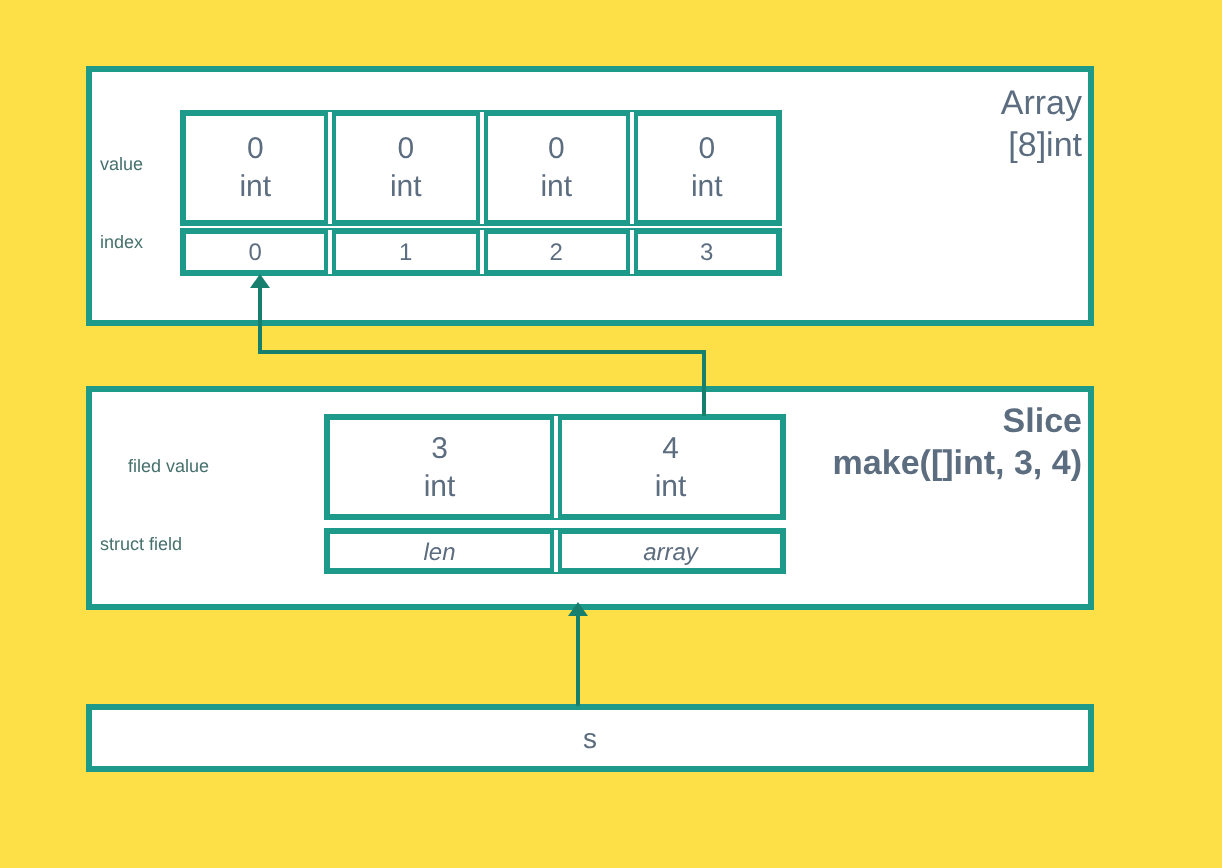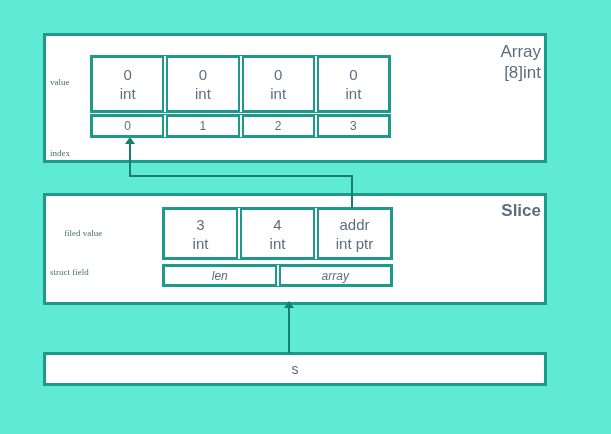--- a/index.html
+++ b/index.html
@@ -1,19 +1,19 @@
 <!DOCTYPE html>
 <html><head>
 <meta charset="utf-8">
 <style>
   html,body{margin:0;padding:0;}
   .stage{
     position:relative;
     width:611px;height:434px;
-    background:#5eead4;
+    background:#fde047;
     font-family:"Liberation Sans", sans-serif;
     overflow:hidden;
   }
   .outer-box{
     position:absolute;
     background:#ffffff;
     border:3px solid #1d9a89;
     box-sizing:border-box;
   }
   .array-box{left:43px;top:33px;width:504px;height:130px;}
@@ -28,21 +28,21 @@
     right:70px;
     text-align:right;
     color:#5d6d80;
     font-size:17px;
     line-height:21px;
   }
   .array-title{top:41px;}
   .slice-title{top:200px;font-weight:bold;}
   .row-label{
     position:absolute;
-    font-family:Liberation Serif, serif;
+    font-family:Liberation Sans, sans-serif;
     font-size:9px;
     color:#47716d;
     white-space:nowrap;
   }
   .cell-row{
     position:absolute;
     display:flex;
     gap:2px;
     box-sizing:border-box;
     border:1px solid #1d9a89;
@@ -85,21 +85,21 @@
 <body>
 
 <div class="stage">
 
   <div class="outer-box array-box"></div>
   <div class="box-title array-title">
     <div>Array</div>
     <div>[8]int</div>
   </div>
   <div class="row-label" style="left:50px;top:77px;">value</div>
-  <div class="row-label" style="left:50px;top:116px;margin-top:32px;">index</div>
+  <div class="row-label" style="left:50px;top:116px;">index</div>
 
   <div class="cell-row array-values">
     <div class="cell">
       <div>0</div>
       <div>int</div>
     </div>
     <div class="cell">
       <div>0</div>
       <div>int</div>
     </div>
@@ -116,36 +116,33 @@
   <div class="cell-row array-indices">
     <div class="cell cell-small">0</div>
     <div class="cell cell-small">1</div>
     <div class="cell cell-small">2</div>
     <div class="cell cell-small">3</div>
   </div>
 
   <div class="outer-box slice-box"></div>
   <div class="box-title slice-title">
     <div>Slice</div>
+    <div>make([]int, 3, 4)</div>
   </div>
   <div class="row-label" style="left:51px;top:228px;margin-left:13px;">filed value</div>
   <div class="row-label" style="left:50px;top:267px;">struct field</div>
 
   <div class="cell-row slice-values">
     <div class="cell">
       <div>3</div>
       <div>int</div>
     </div>
     <div class="cell">
       <div>4</div>
       <div>int</div>
-    </div>
-    <div class="cell">
-      <div>addr</div>
-      <div>int ptr</div>
     </div>
   </div>
 
   <div class="cell-row slice-fields">
     <div class="cell cell-small">len</div>
     <div class="cell cell-small">array</div>
   </div>
 
   <div class="outer-box s-box">
     <span>s</span>

